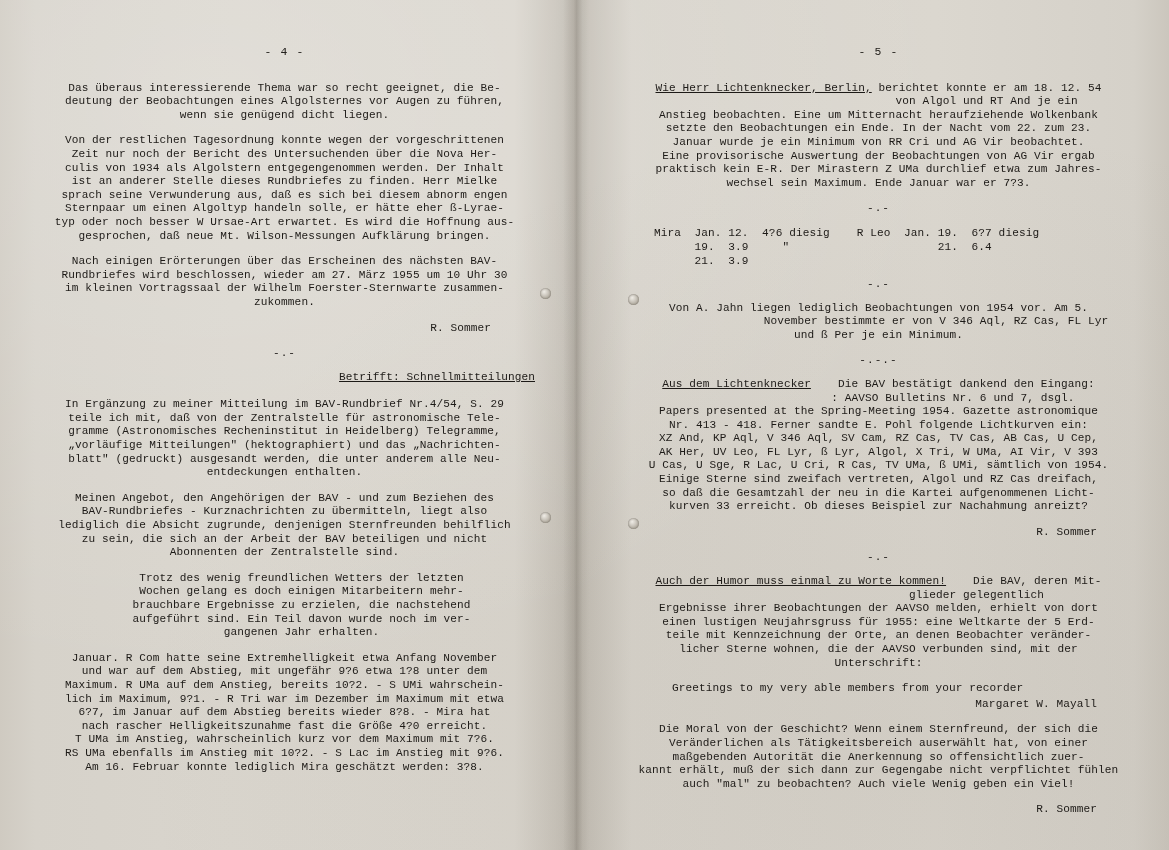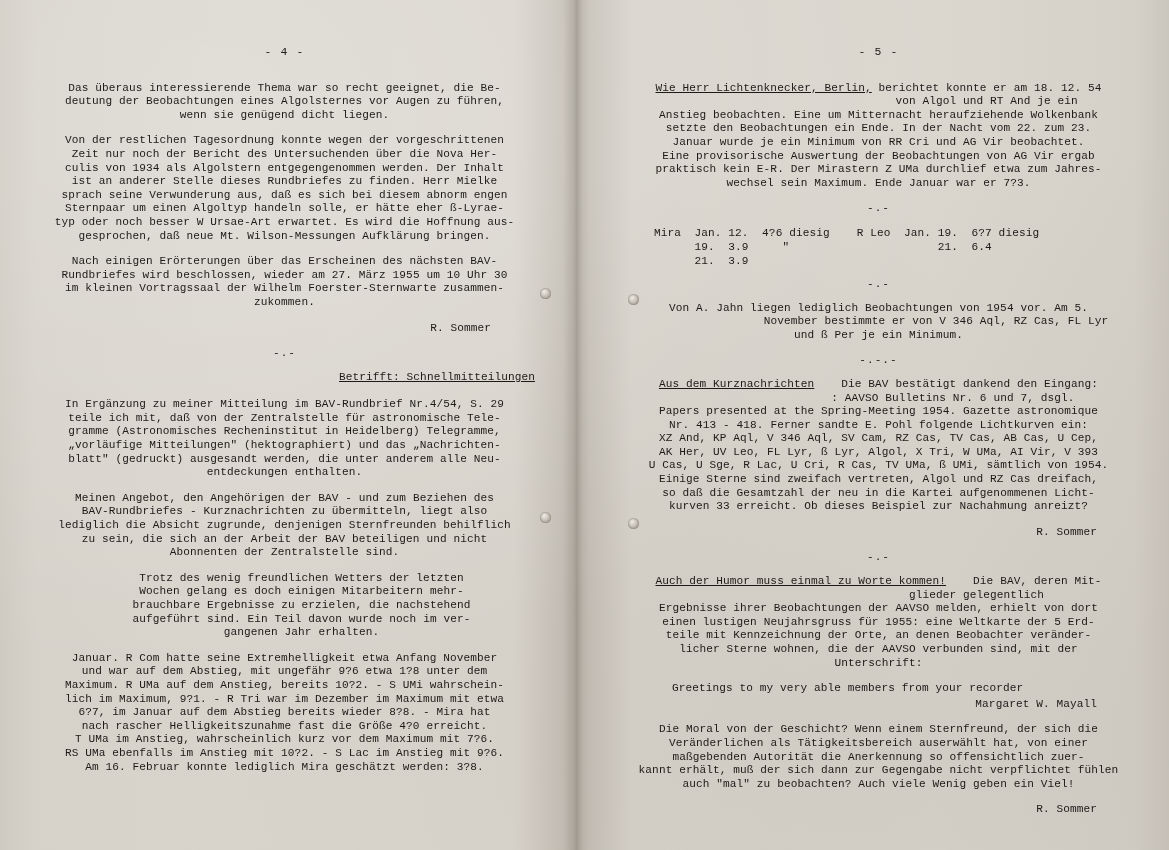--- a/index.html
+++ b/index.html
@@ -194,21 +194,21 @@
       21.  3.9</div>
 
       <div class="sep-r">-.-</div>
 
       <p>Von A. Jahn liegen lediglich Beobachtungen von 1954 vor. Am 5.
                  November bestimmte er von V 346 Aql, RZ Cas, FL Lyr
 und ß Per je ein Minimum.</p>
 
       <div class="sep-r">-.-.-</div>
 
-      <p><span class="ul">Aus dem Kurznachrichten</span><span>    Die BAV bestätigt dankend den Eingang:
+      <p><span class="ul">Aus dem Lichtenknecker</span><span>    Die BAV bestätigt dankend den Eingang:
                       : AAVSO Bulletins Nr. 6 und 7, dsgl.
 Papers presented at the Spring-Meeting 1954. Gazette astronomique
 Nr. 413 - 418. Ferner sandte E. Pohl folgende Lichtkurven ein:
 XZ And, KP Aql, V 346 Aql, SV Cam, RZ Cas, TV Cas, AB Cas, U Cep,
 AK Her, UV Leo, FL Lyr, ß Lyr, Algol, X Tri, W UMa, AI Vir, V 393
 U Cas, U Sge, R Lac, U Cri, R Cas, TV UMa, ß UMi, sämtlich von 1954.
 Einige Sterne sind zweifach vertreten, Algol und RZ Cas dreifach,
 so daß die Gesamtzahl der neu in die Kartei aufgenommenen Licht-
 kurven 33 erreicht. Ob dieses Beispiel zur Nachahmung anreizt?</span></p>
 

